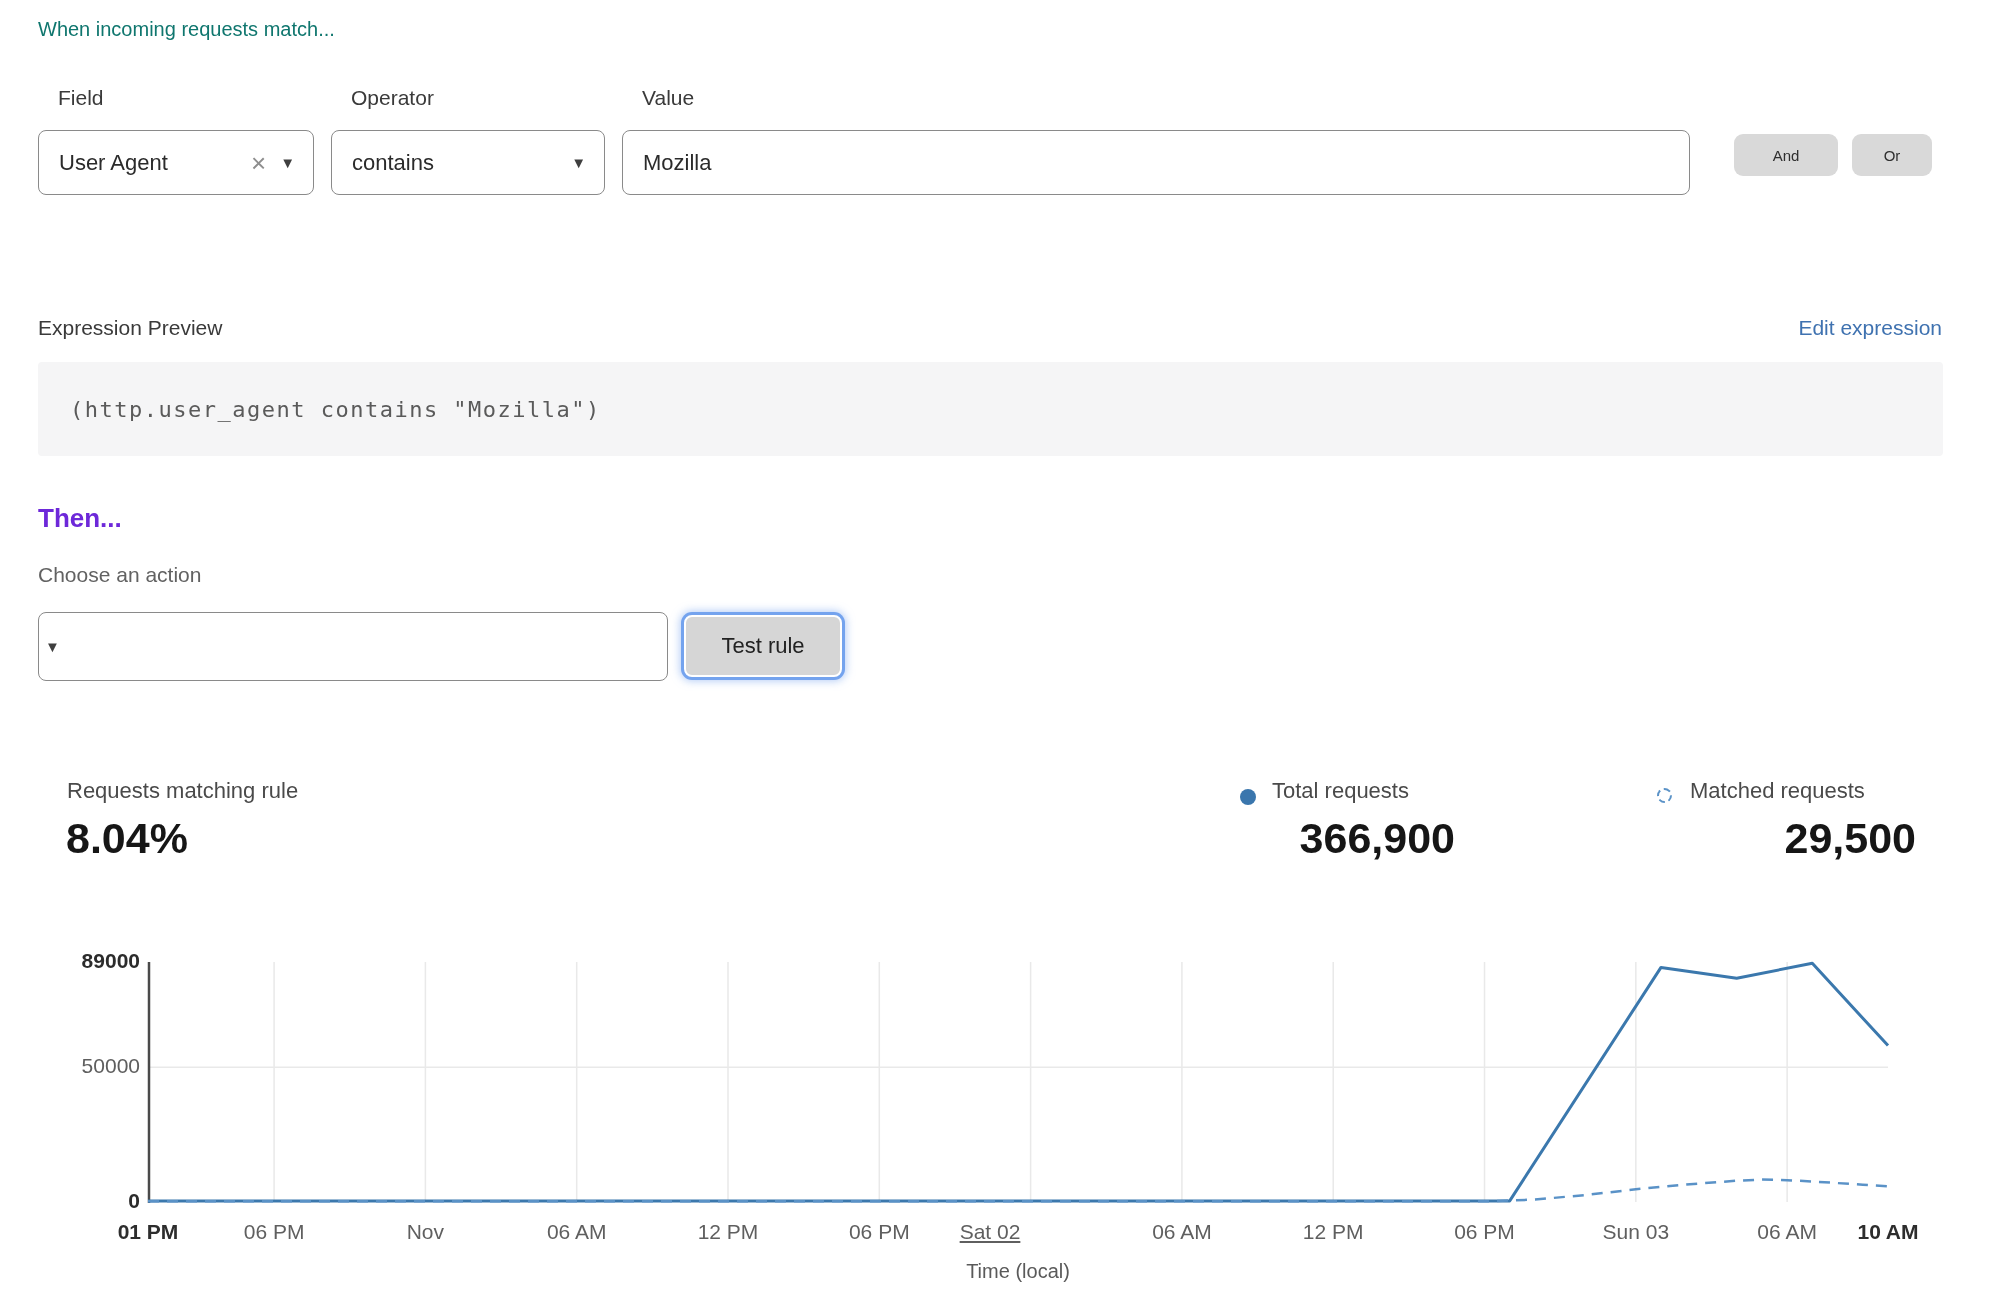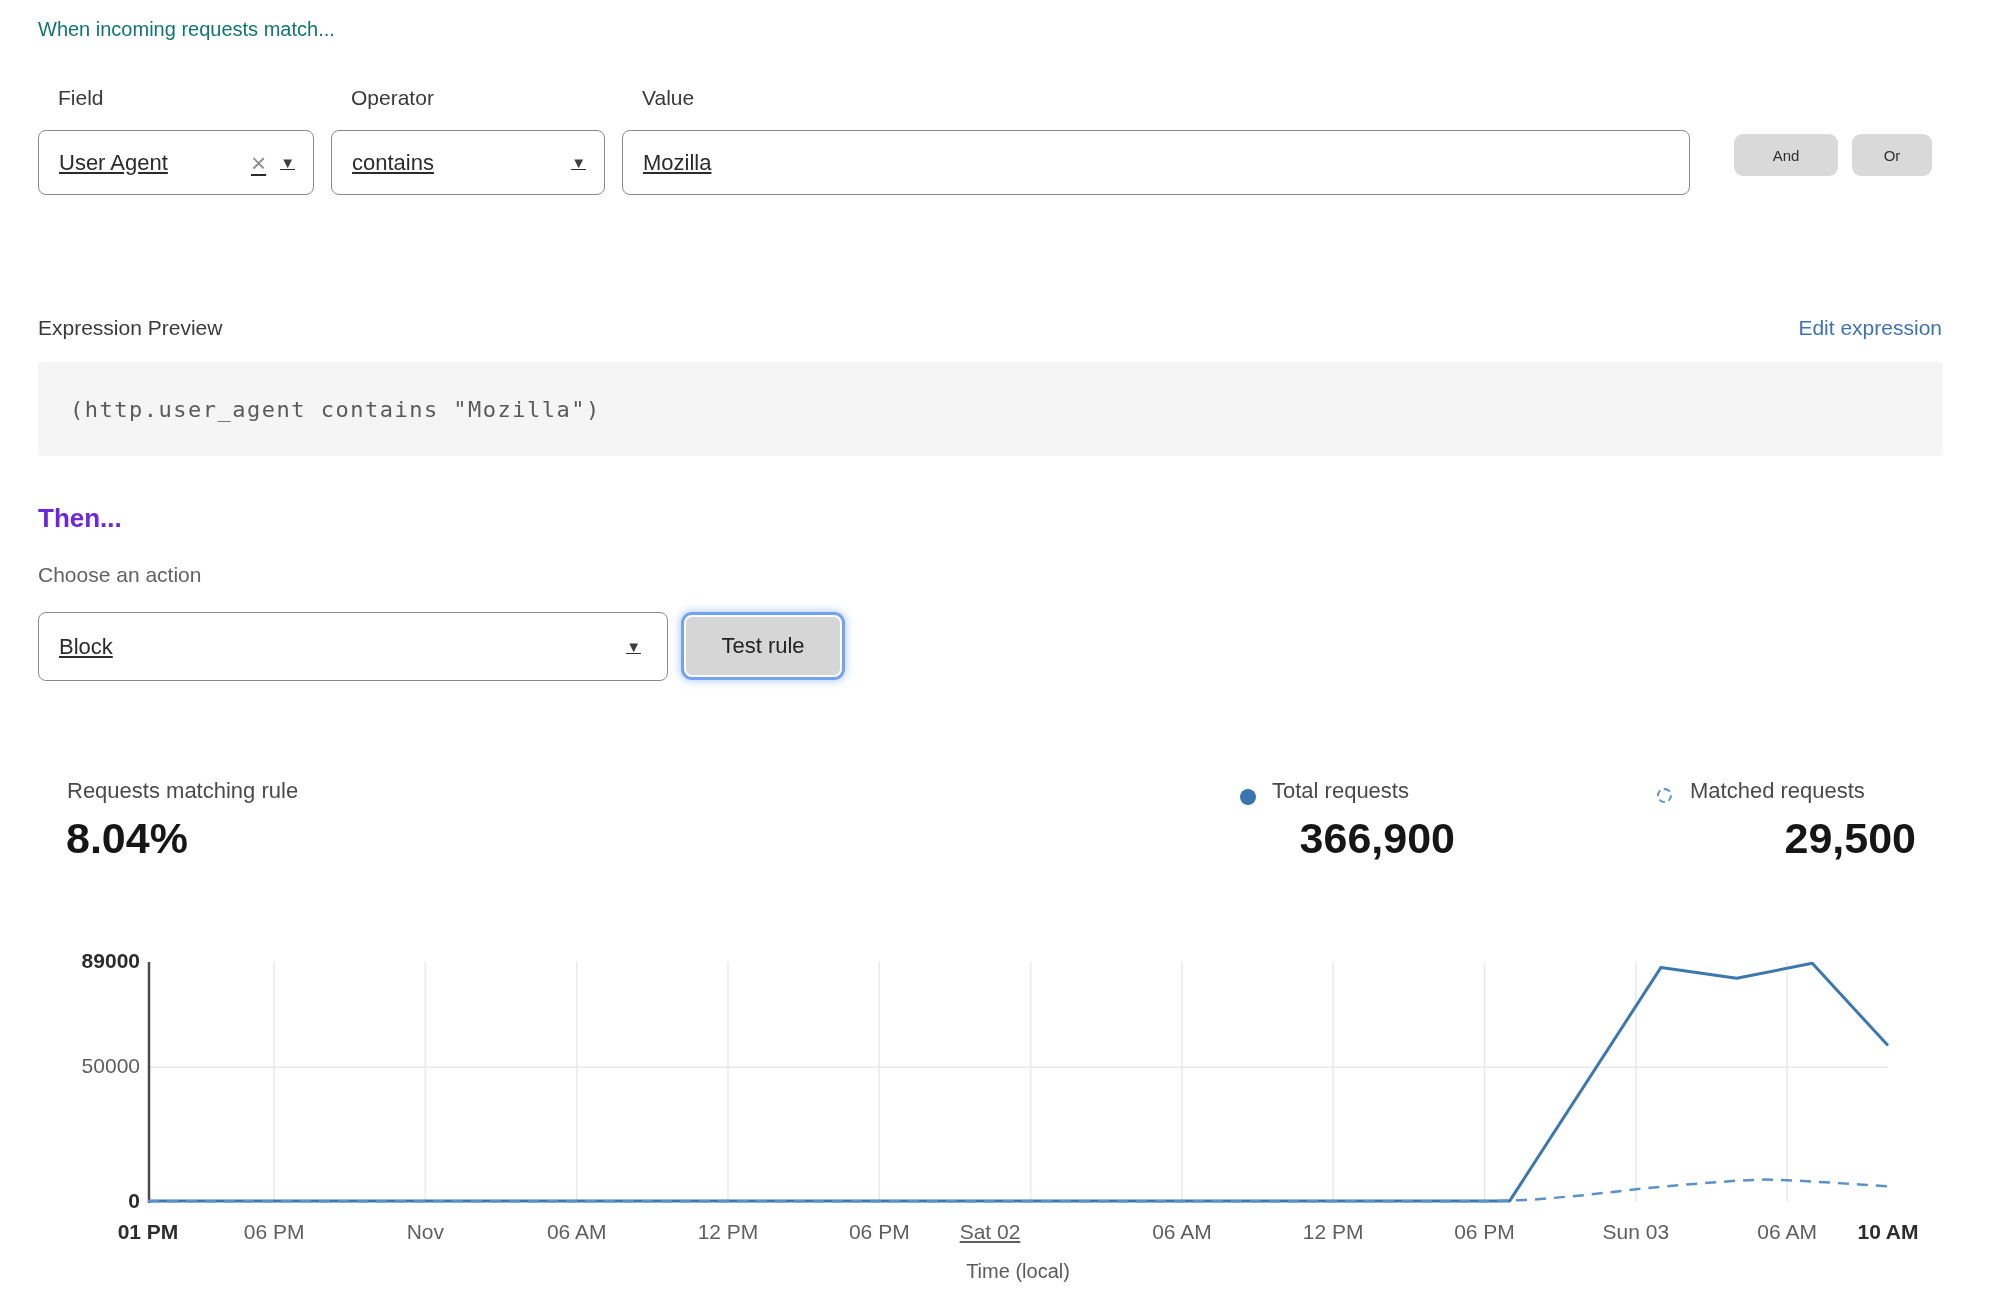--- a/index.html
+++ b/index.html
@@ -4,21 +4,21 @@
 <style>
   * { margin:0; padding:0; box-sizing:border-box; }
   html,body { width:1999px; height:1295px; background:#ffffff;
     font-family:"Liberation Sans", sans-serif; color:#202020; overflow:hidden; }
   .abs { position:absolute; }
 
   
   .page-heading { left:38px; top:18px; font-size:20px; font-weight:400; color:#0f766e; }
   .col-label { top:86px; font-size:21px; color:#3a3a3a;margin-left:20px; }
   .ctrl { top:130px; height:65px; border:1.5px solid #8a8a8a; border-radius:8px;
-          background:#fff; display:flex; align-items:center; font-size:22px; color:#2b2b2b;text-decoration:underline; }
+          background:#fff; display:flex; align-items:center; font-size:22px; color:#2b2b2b; }
   .select { cursor:pointer; }
   .select .txt { flex:1 1 auto; padding-left:20px; white-space:nowrap; overflow:hidden; }
   .clear-x { color:#8e8e8e; font-size:26px; line-height:1; padding:0 8px; cursor:pointer; }
   .caret { color:#3f3f3f; font-size:15px; padding:0 18px 0 6px; }
   .value-input { width:100%; height:100%; border:none; outline:none; border-radius:8px;
           font-size:22px; color:#2b2b2b; padding-left:20px;
           font-family:"Liberation Sans", sans-serif; background:transparent; }
   .pill-btn { top:134px; height:42px; background:#d9d9d9; border:none; border-radius:9px;
           font-size:15px; color:#2f2f2f; cursor:pointer;
           font-family:"Liberation Sans", sans-serif; }
@@ -88,21 +88,20 @@
 <div class="abs expr-label">Expression Preview</div>
 <a class="abs expr-link" id="edit-link" href="#" style="color: rgb(63, 114, 176);">Edit expression</a>
 <div class="abs expr-box">
   <span class="expr-code">(http.user_agent contains "Mozilla")</span>
 </div>
 
 <div class="abs then-heading">Then...</div>
 <div class="abs choose-label">Choose an action</div>
 
 <div class="abs ctrl select action-select">
-  <span class="txt">Block</span>
   <span class="caret">▼</span>
 </div>
 
 <button class="abs test-btn">Test rule</button>
 
 <div class="abs stat-label" style="left:67px">Requests matching rule</div>
 <div class="abs stat-value" style="left:66px">8.04%</div>
 
 <span class="abs legend-dot" id="legend-dot" style="left: 1240px; background: rgb(58, 118, 173);"></span>
 <div class="abs stat-label" style="left:1272px">Total requests</div>

